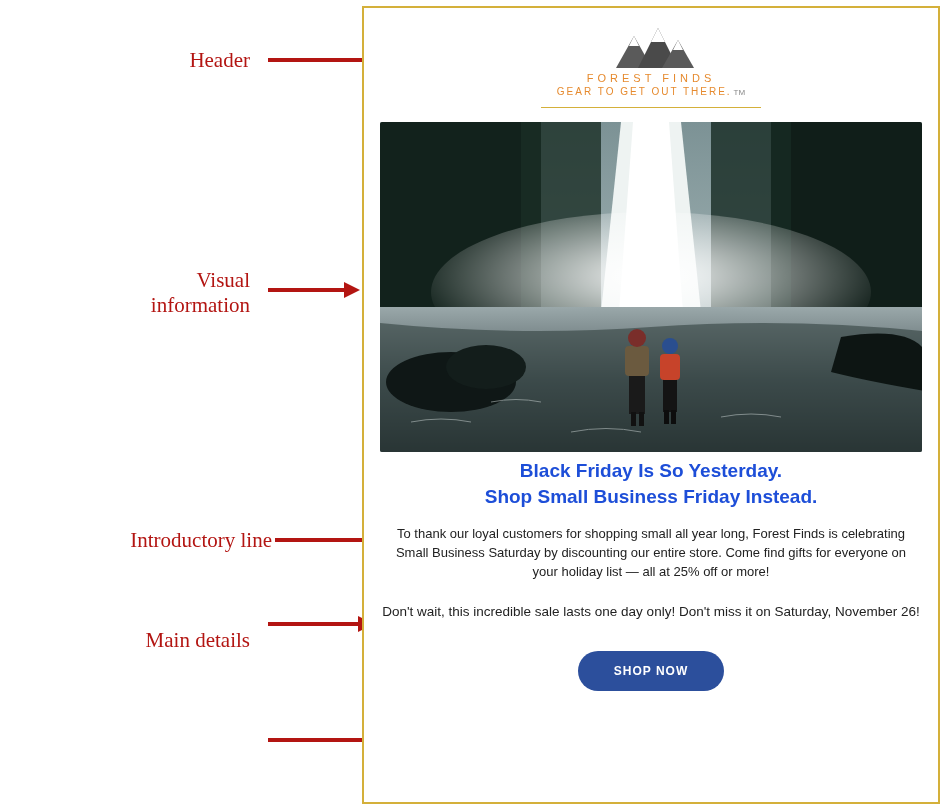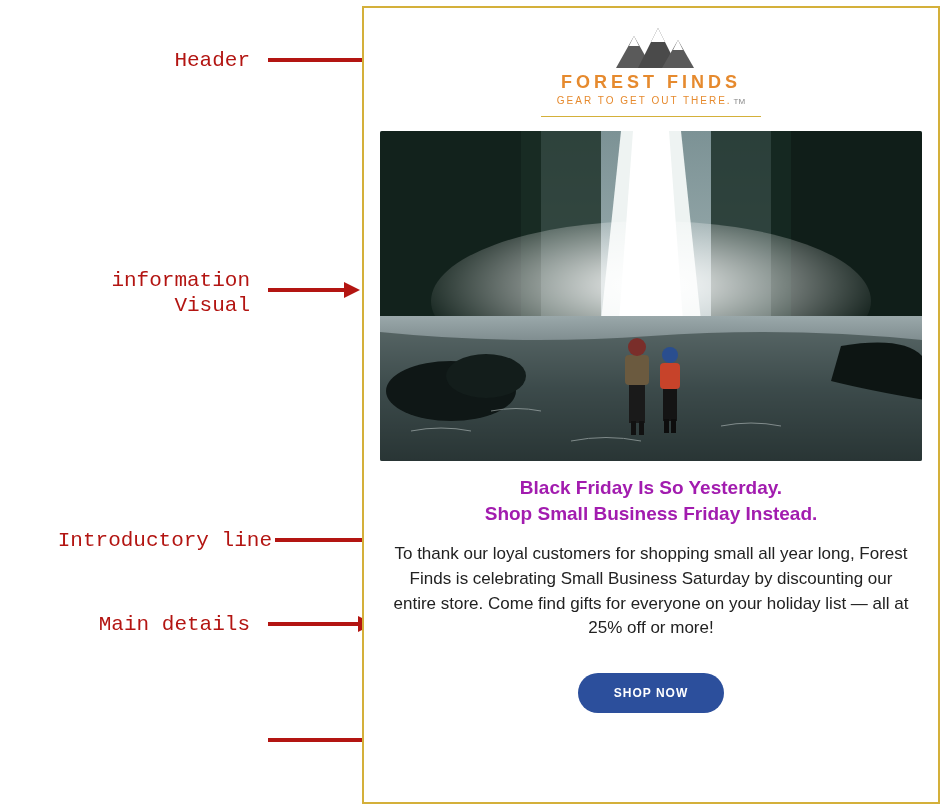--- a/index.html
+++ b/index.html
@@ -2,67 +2,67 @@
 <html><head>
 <meta charset="utf-8">
 <style>
   :root { --accent:#b31512; --gold:#d4b03a; --orange:#e68a2e; --navy:#2c4f9c; }
   * { box-sizing:border-box; }
   html,body { margin:0; padding:0; font-family:Georgia,"Times New Roman",serif; background:#fff; }
   .stage { position:relative; width:952px; height:807px; }
 
   
   .anno { position:absolute; color:var(--accent); font-size:21px; text-align:right; line-height:1.2; }
-  .anno span { display:block;font-family:Liberation Mono, monospace; }
+  .anno span { display:block; }
 
   
   .arrow { position:absolute; height:0; }
   .arrow .shaft { position:absolute; top:-2px; left:0; right:14px; height:4px; background:var(--accent); }
   .arrow .head  { position:absolute; right:0; top:-8px; width:0; height:0; border-left:16px solid var(--accent); border-top:8px solid transparent; border-bottom:8px solid transparent; }
 
   
   .frame { position:absolute; left:362px; top:6px; width:578px; height:798px; border:2px solid var(--gold); background:#fff; overflow:hidden; }
   .frame-inner { padding:14px 16px 0 16px; font-family:Arial,Helvetica,sans-serif; color:#222; text-align:center; }
 
   
   .logo-wrap { display:flex; flex-direction:column; align-items:center; gap:2px; }
   .mtns { display:block; }
-  .brand-name { color:var(--orange); font-weight:bold; letter-spacing:4px; font-size:18px; }
+  .brand-name { color:var(--orange); font-weight:normal; letter-spacing:4px; font-size:11px; }
   .tagline { color:var(--orange); font-size:10px; letter-spacing:2px; }
   .tagline .tm { font-size:8px; color:#888; letter-spacing:0; margin-left:2px; }
   .divider { width:220px; height:1px; background:var(--gold); margin:8px auto 14px; }
 
   
   .hero { width:100%; height:330px; border-radius:2px; overflow:hidden; position:relative; }
   .hero svg { width:100%; height:100%; display:block; }
 
   
-  .headline { font-weight:bold; font-size:19px; line-height:1.35; margin:14px 0 10px; color:#a21caf; }
-  .body-copy { font-size:17px; line-height:1.45; margin:16px 6px 0; color:#222; }
+  .headline { font-weight:bold; font-size:19px; line-height:1.35; margin:6px 0 10px; color:#1d4ed8; }
+  .body-copy { font-size:13px; line-height:1.45; margin:16px 6px 0; color:#222; }
   .urgency  { font-size:13.5px; margin:22px 2px 0; color:#222; }
 
   
   .cta { display:inline-block; margin-top:32px; background:var(--navy); color:#fff; font-size:12px; font-weight:bold; letter-spacing:1px; padding:13px 36px; border-radius:999px; border:none; cursor:pointer; }
 </style>
 </head>
 <body>
 
 <div class="stage">
 
   <div class="anno" style="left:60px; top:48px; width:190px;">
     <span>Header</span>
   </div>
   <div class="anno" style="left:60px; top:268px; width:190px;">
+    <span>Visual</span>
     <span>information</span>
-    <span>Visual</span>
   </div>
   <div class="anno" style="left:22px; top:528px; width:250px;">
     <span>Introductory line</span>
   </div>
-  <div class="anno" style="left:60px; top:612px; width:190px;">
+  <div class="anno" style="left:60px; top:628px; width:190px;">
     <span>Main details</span>
   </div>
 
   <div class="arrow" style="left:268px; top:60px; width:178px;">
       <div class="shaft"></div>
       <div class="head"></div>
     </div>
   <div class="arrow" style="left:268px; top:290px; width:92px;">
       <div class="shaft"></div>
       <div class="head"></div>
@@ -162,20 +162,21 @@
       </div>
 
       
       <div class="headline">
         <div>Black Friday Is So Yesterday.</div>
         <div>Shop Small Business Friday Instead.</div>
       </div>
 
       
       <div class="body-copy">To thank our loyal customers for shopping small all year long, Forest Finds is celebrating Small Business Saturday by discounting our entire store. Come find gifts for everyone on your holiday list — all at 25% off or more!</div>
+      <div class="urgency">Don't wait, this incredible sale lasts one day only! Don't miss it on Saturday, November 26!</div>
 
       
       <button class="cta">SHOP NOW</button>
 
     </div>
   </div>
 
 </div>
 
 </body></html>

